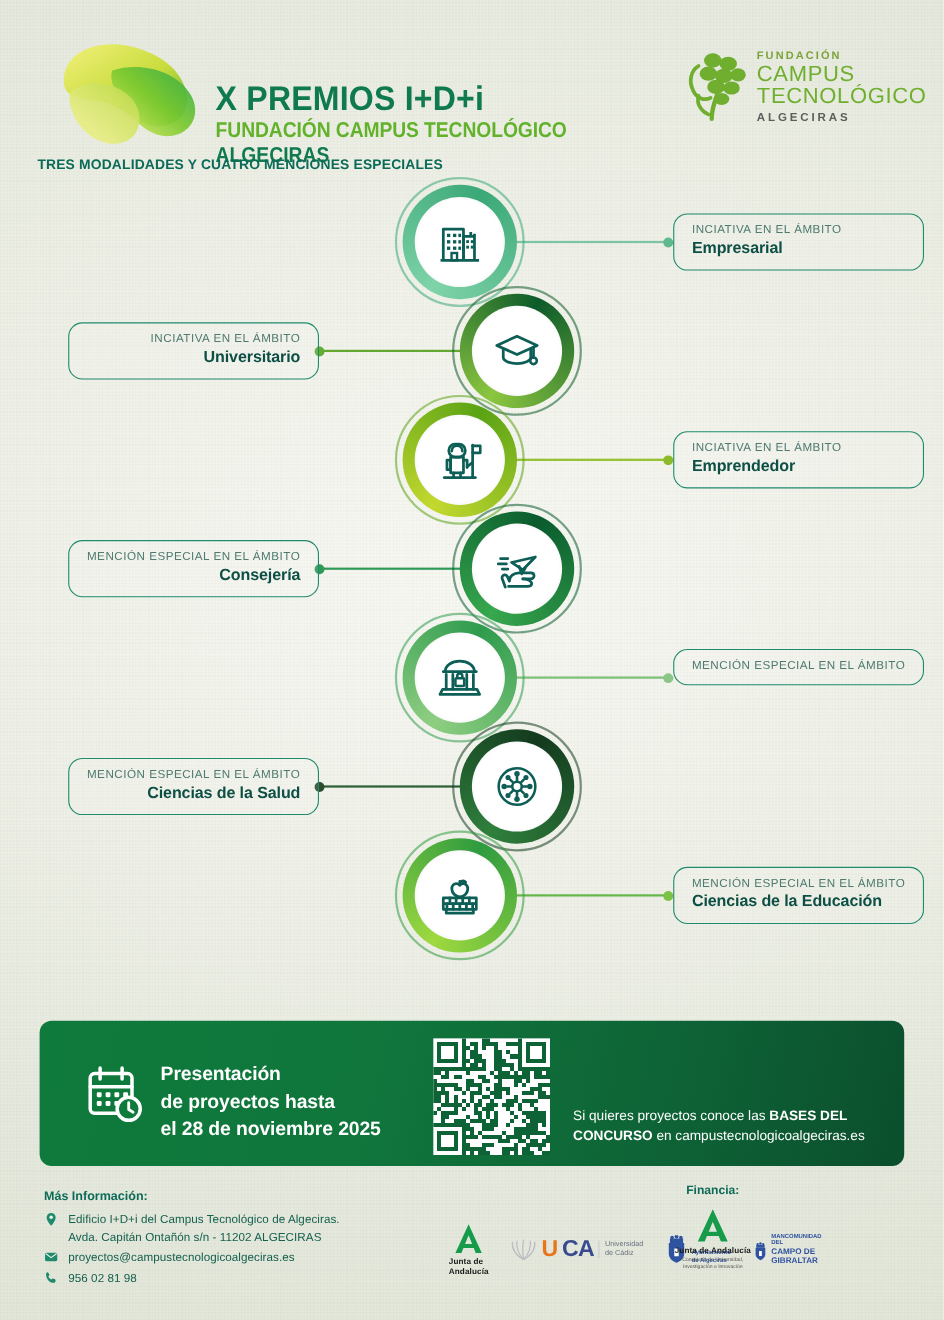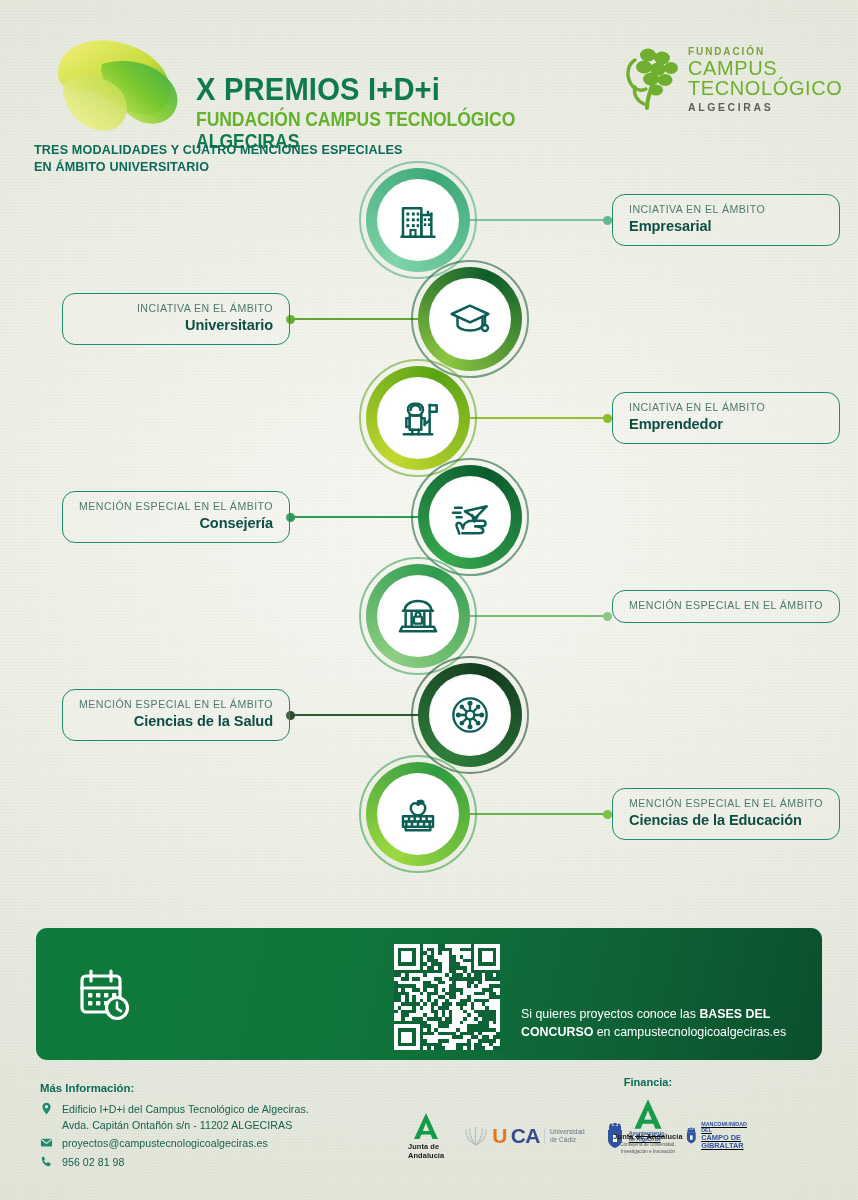--- a/index.html
+++ b/index.html
@@ -149,21 +149,21 @@
   .f-fin { position: absolute; right: 48px; top: 6px; width: 168px; text-align: center; }
   .f-fin-lbl { font-size: 11px; font-weight: 700; color: #0c6b58; }
 
   .jda { display: flex; flex-direction: column; align-items: center; }
   .jda-name { font-size: 7.4px; font-weight: 700; color: #1a1a1a; margin-top: 2px; letter-spacing: .1px; }
   .jda-sub { font-size: 4.6px; color: #555; line-height: 1.25; margin-top: 1px; }
   .uca { display: flex; align-items: center; gap: 4px; }
   .uca-u { font-size: 21px; font-weight: 700; color: #e8751a; letter-spacing: -.6px; }
   .uca-ca { font-size: 21px; font-weight: 700; color: #3a4a8f; letter-spacing: -.6px; }
   .uca-txt { font-size: 6.6px; color: #6b7280; line-height: 1.25; border-left: 1px solid #c9ccd4; padding-left: 5px; }
-  .esc { display: flex; align-items: center; gap: 4px; text-decoration: underline; }
+  .esc { display: flex; align-items: flex-end; gap: 4px; }
   .esc-txt { font-size: 5.4px; color: #2f53a0; font-weight: 700; line-height: 1.2; }
   .esc-txt .big { font-size: 7.4px; display: block; }
 </style>
 </head>
 <body>
 
 <div class="poster">
   <div class="layer">
 
     <div class="header">
@@ -191,21 +191,20 @@
       </svg>
 
       <div class="title-block">
         <div class="t-main">X PREMIOS I+D+i</div>
         <div class="t-sub1">FUNDACIÓN CAMPUS TECNOLÓGICO</div>
         <div class="t-sub2">ALGECIRAS</div>
       </div>
 
       <div class="t-tag">
         <div>TRES MODALIDADES Y CUATRO MENCIONES ESPECIALES</div>
-        <div>EN ÁMBITO UNIVERSITARIO</div>
       </div>
 
       <div class="brand">
         <svg class="brand-mark" viewBox="0 0 62 66">
           <g fill="none" stroke="#6fae2e" stroke-width="3.4" stroke-linecap="round">
             <path d="M13 16 C6 20 4 30 8 38 C11 45 18 48 24 45"></path>
             <path d="M22 60 C15 57 11 50 13 43"></path>
           </g>
           <g fill="#6fae2e">
             <ellipse cx="26" cy="11" rx="8" ry="6.5"></ellipse>
@@ -433,20 +432,25 @@
           <rect x="28" y="27" width="4.4" height="4.4" rx="1"></rect>
           <rect x="36" y="27" width="4.4" height="4.4" rx="1"></rect>
           <rect x="12" y="35" width="4.4" height="4.4" rx="1"></rect>
           <rect x="20" y="35" width="4.4" height="4.4" rx="1"></rect>
           <rect x="28" y="35" width="4.4" height="4.4" rx="1"></rect>
         </g>
         <circle cx="41" cy="42" r="10.5" fill="#0e7a3b" stroke="#fff" stroke-width="3.2"></circle>
         <path d="M41 36.5 v6 l4 2.6" stroke="#fff" stroke-width="2.6" fill="none" stroke-linecap="round"></path>
       </svg>
 
+      <div class="panel-date">
+        <div>Presentación</div>
+        <div>de proyectos hasta</div>
+        <div>el 28 de noviembre 2025</div>
+      </div>
 
       <div class="divider"></div>
 
       <div class="panel-cta">
         <span>Si quieres proyectos conoce las </span><b>BASES DEL CONCURSO</b><span> en </span><span>campustecnologicoalgeciras.es</span>
       </div>
     </div>
 
     <div class="qr">
       <svg id="qrsvg" viewBox="0 0 29 29" width="106" height="106" shape-rendering="crispEdges">

